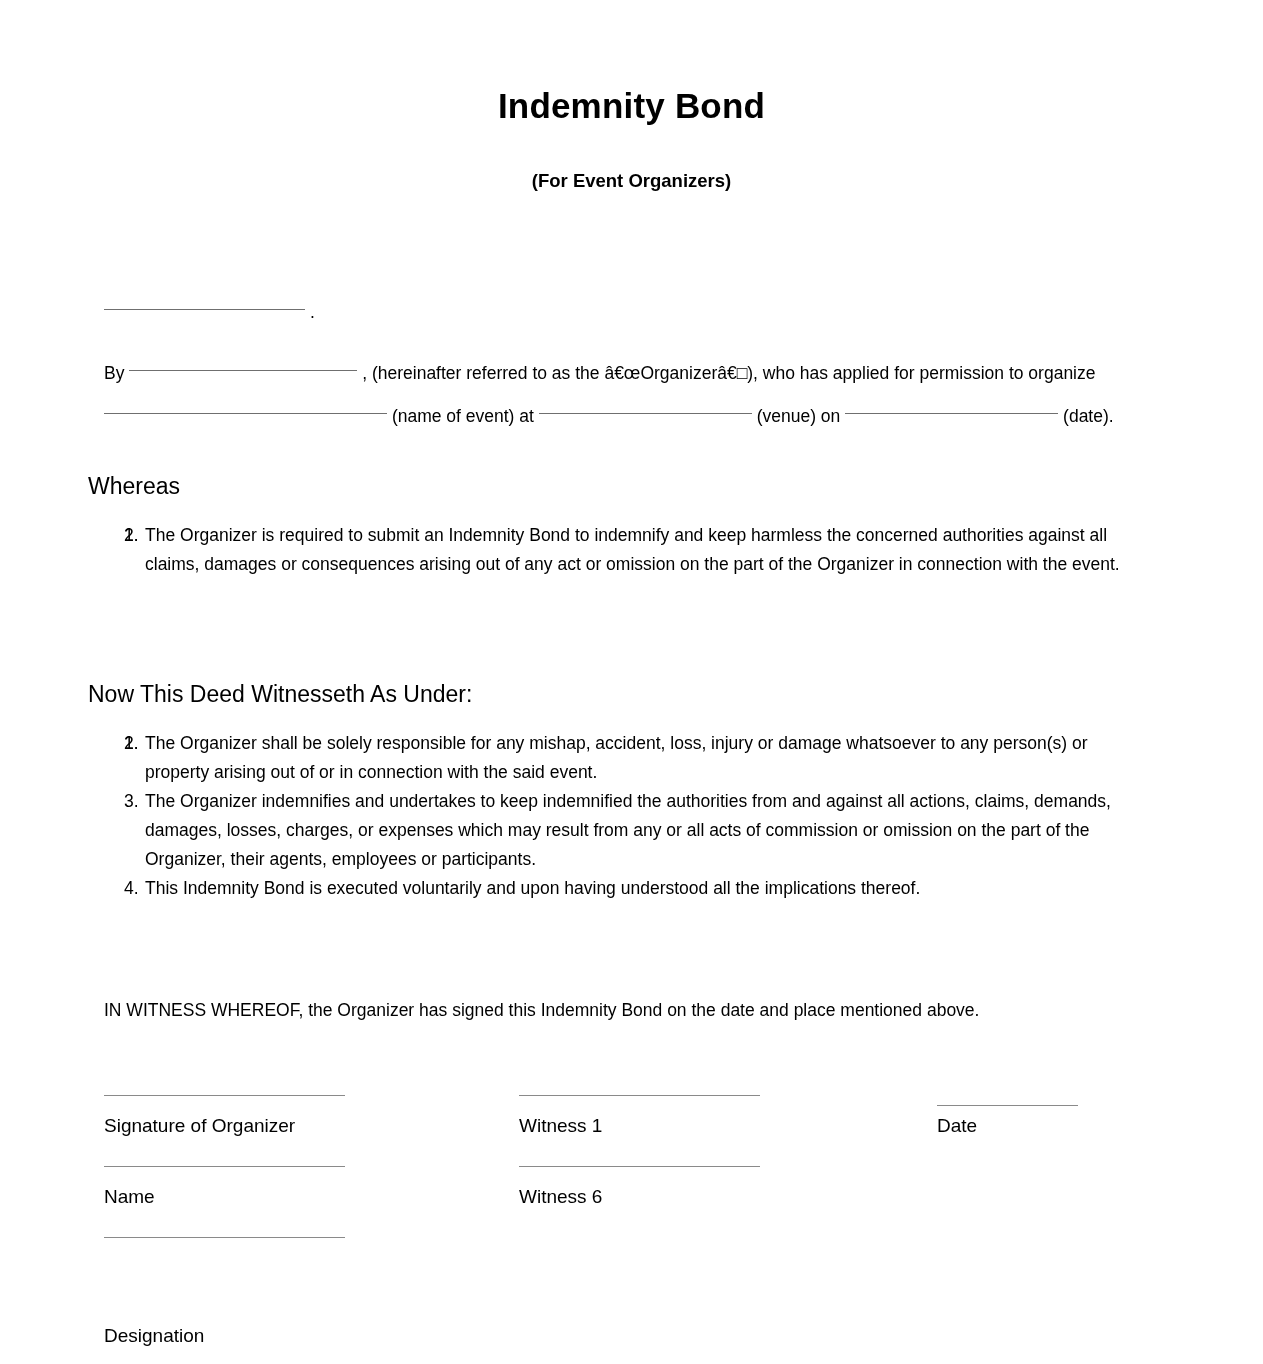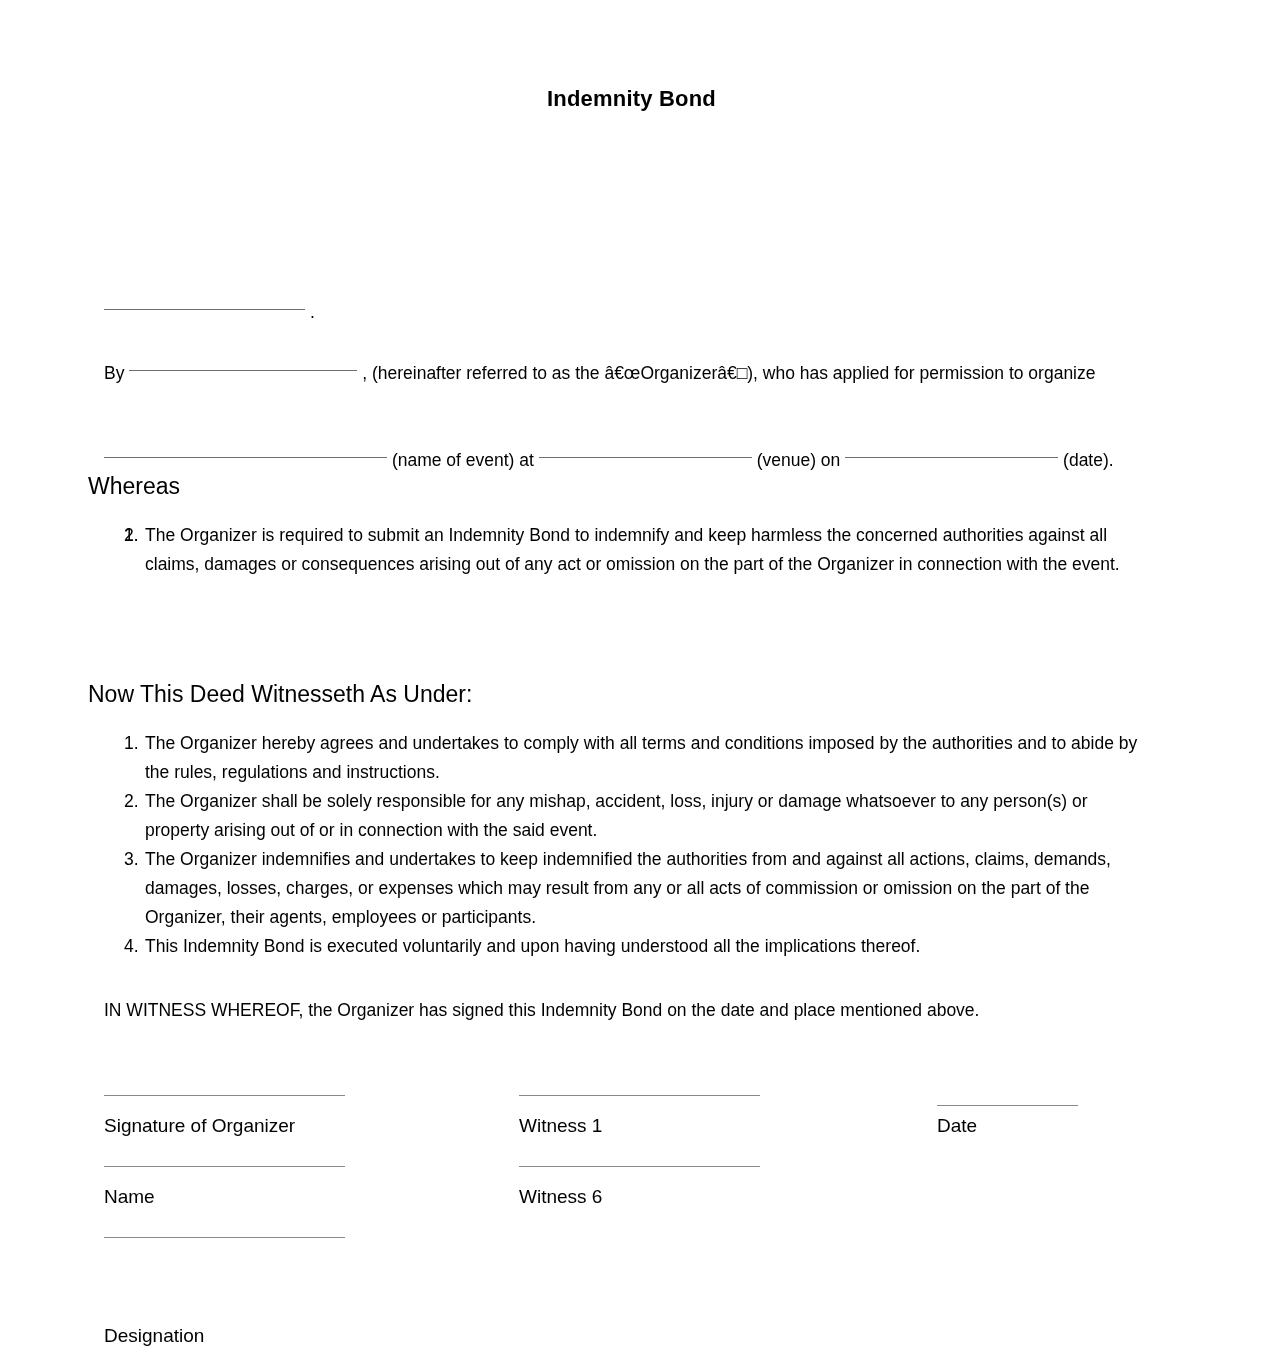--- a/index.html
+++ b/index.html
@@ -19,21 +19,21 @@
     overflow: hidden;
   }
 
   
   .doc-title {
     position: absolute;
     left: 0;
     top: 86px;
     width: 1263px;
     text-align: center;
-    font-size: 22px;
+    font-size: 35px;
     font-weight: bold;
     letter-spacing: 0.2px;
   }
   .doc-subtitle {
     position: absolute;
     left: 0;
     top: 170px;
     width: 1263px;
     text-align: center;
     font-size: 18.5px;
@@ -103,34 +103,35 @@
     line-height: 24px;
     white-space: nowrap;
   }
 </style>
 </head>
 <body>
 
 <div class="page">
 
   <div class="doc-title">Indemnity Bond</div>
+  <div class="doc-subtitle">(For Event Organizers)</div>
 
 
   <div class="body-para" style="left:104px; top:298px;">
     <span class="blank" style="width:201px;"></span>
     <span>.</span>
   </div>
 
   <div class="body-para" style="left:104px; top:359px;text-align:right;">
     <span>By</span>
     <span class="blank" style="width:228px;"></span>
     <span>, (hereinafter referred to as the â€œOrganizerâ€□), who has applied for permission to organize</span>
   </div>
 
-  <div class="body-para" style="left:104px; top:402px;margin-top:44px;">
+  <div class="body-para" style="left:104px; top:402px;">
     <span class="blank" style="width:283px;"></span>
     <span>(name of event) at</span>
     <span class="blank" style="width:213px;"></span>
     <span>(venue) on</span>
     <span class="blank" style="width:213px;"></span>
     <span>(date).</span>
   </div>
 
   <div class="section-heading" style="top:472px;">Whereas</div>
 
@@ -142,21 +143,20 @@
       <span class="marker">2.</span>
       <span>The Organizer is required to submit an Indemnity Bond to indemnify and keep harmless the concerned authorities against all claims, damages or consequences arising out of any act or omission on the part of the Organizer in connection with the event.</span>
     </li>
   </ol>
 
   <div class="section-heading" style="top:680px;">Now This Deed Witnesseth As Under:</div>
 
   <ol class="clause-list" style="top:729px; width:1050px;">
     <li>
       <span class="marker">1.</span>
-      <span>The Organizer hereby agrees and undertakes to comply with all terms and conditions imposed by the authorities and to abide by the rules, regulations and instructions.</span>
     </li>
     <li>
       <span class="marker">2.</span>
       <span>The Organizer shall be solely responsible for any mishap, accident, loss, injury or damage whatsoever to any person(s) or property arising out of or in connection with the said event.</span>
     </li>
     <li>
       <span class="marker">3.</span>
       <span>The Organizer indemnifies and undertakes to keep indemnified the authorities from and against all actions, claims, demands, damages, losses, charges, or expenses which may result from any or all acts of commission or omission on the part of the Organizer, their agents, employees or participants.</span>
     </li>
     <li>

